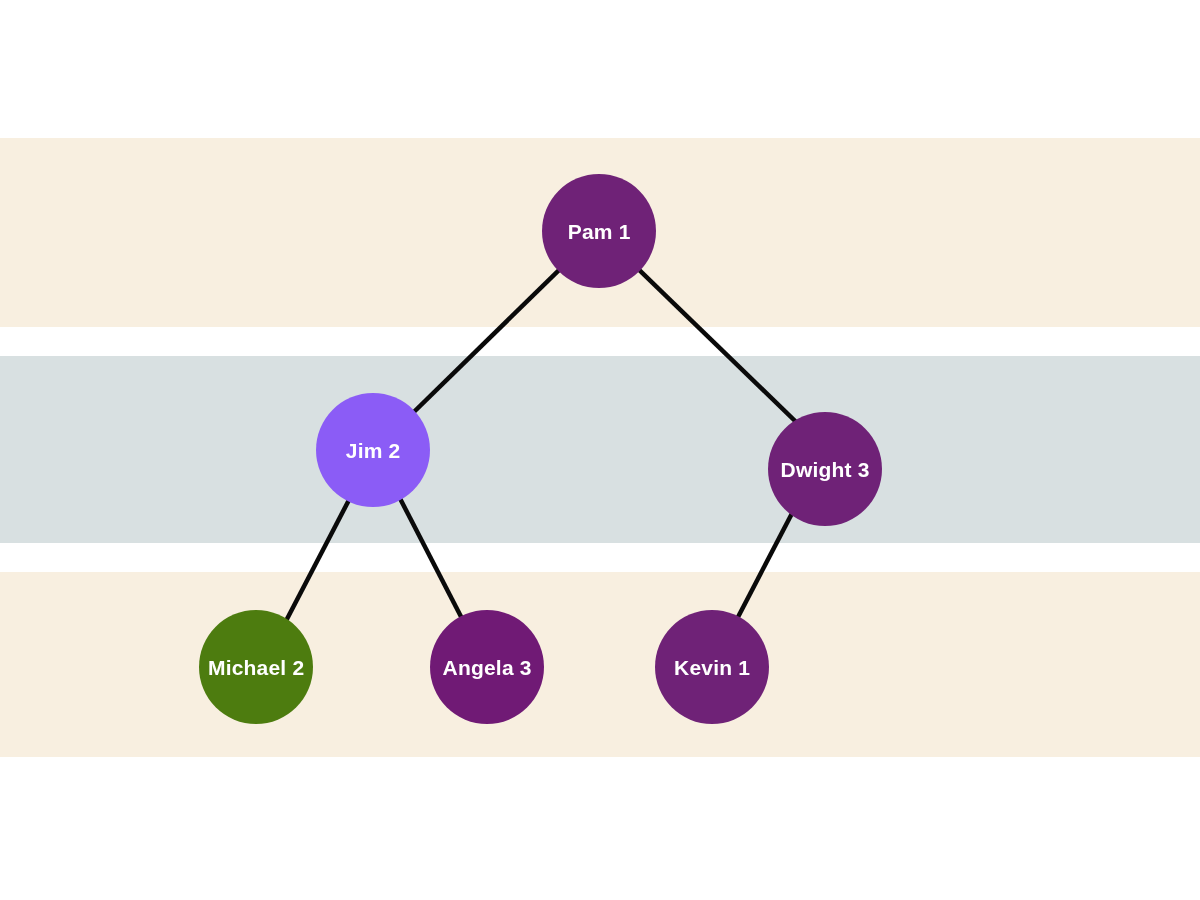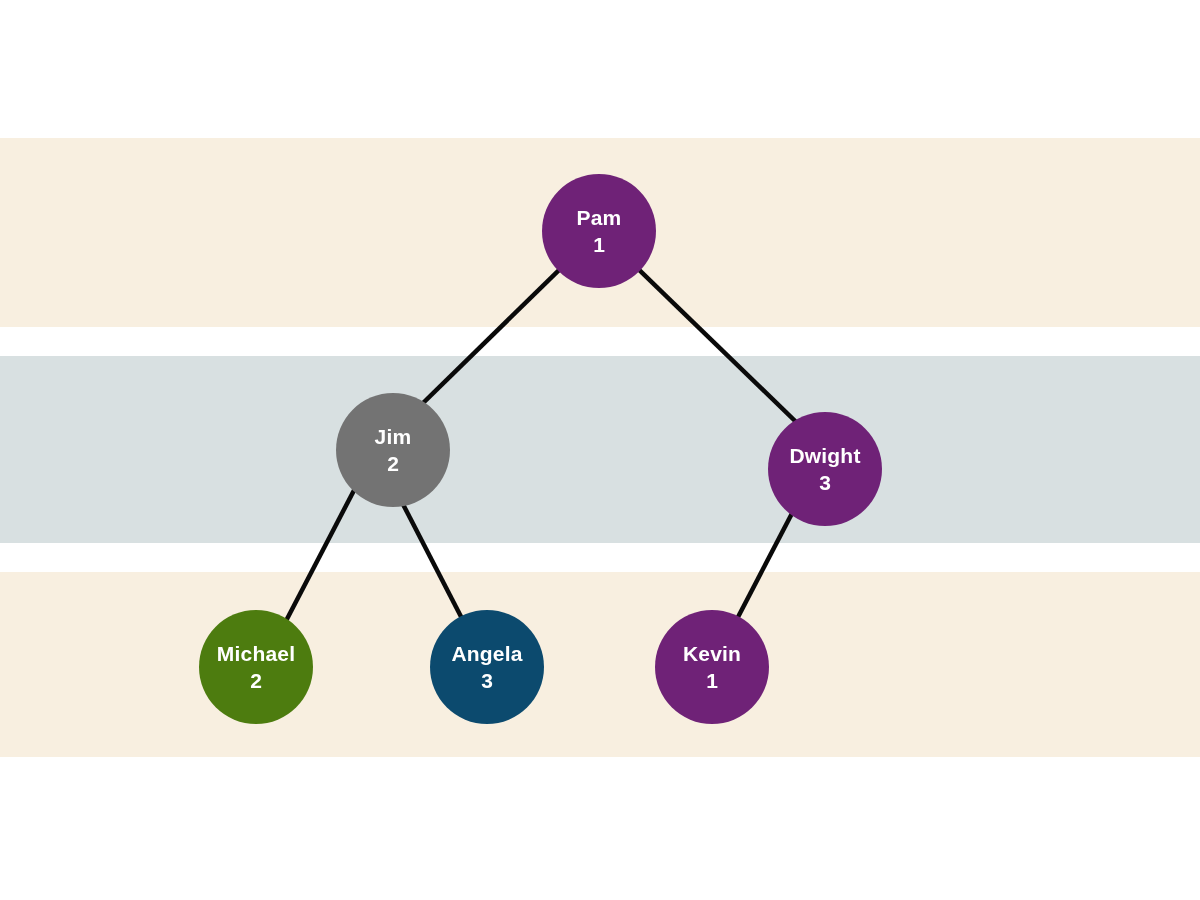--- a/index.html
+++ b/index.html
@@ -25,21 +25,21 @@
     position: absolute;
     left: 0;
     top: 0;
     z-index: 1;
   }
   .node {
     position: absolute;
     z-index: 2;
     border-radius: 50%;
     display: flex;
-    flex-direction: column;
+    flex-direction: row;
     align-items: center;
     justify-content: center;
     gap: 6px;
     color: #ffffff;
     text-align: center;
   }
   .node .node-label {
     font-size: 21px;
     font-weight: bold;
     line-height: 1;
@@ -62,33 +62,33 @@
       <line x1="599" y1="231" x2="375" y2="450" stroke="#0a0a0a" stroke-width="4.5"></line>
       <line x1="599" y1="231" x2="825" y2="450" stroke="#0a0a0a" stroke-width="4.5"></line>
       <line x1="375" y1="450" x2="262" y2="667" stroke="#0a0a0a" stroke-width="4.5"></line>
       <line x1="375" y1="450" x2="487" y2="667" stroke="#0a0a0a" stroke-width="4.5"></line>
       <line x1="825" y1="450" x2="712" y2="667" stroke="#0a0a0a" stroke-width="4.5"></line>
     </svg>
 <div class="node" style="left: 542px; top: 174px; width: 114px; height: 114px; background: rgb(111, 34, 119); color: rgb(255, 255, 255);">
       <span class="node-label">Pam</span>
       <span class="node-value">1</span>
     </div>
-    <div class="node" style="left: 336px; top: 393px; width: 114px; height: 114px; background: #737373; color: rgb(255, 255, 255); justify-content: center;">
+    <div class="node" style="left: 316px; top: 393px; width: 114px; height: 114px; background: #8b5cf6; color: rgb(255, 255, 255); justify-content: center;">
       <span class="node-label">Jim</span>
       <span class="node-value">2</span>
     </div>
     <div class="node" style="left: 768px; top: 412px; width: 114px; height: 114px; background: rgb(111, 34, 119); color: rgb(255, 255, 255);">
       <span class="node-label">Dwight</span>
       <span class="node-value">3</span>
     </div>
     <div class="node" style="left: 199px; top: 610px; width: 114px; height: 114px; background: #4d7c0f; color: rgb(255, 255, 255);">
       <span class="node-label">Michael</span>
       <span class="node-value">2</span>
     </div>
-    <div class="node" style="left: 430px; top: 610px; width: 114px; height: 114px; background: #0c4a6e; color: rgb(255, 255, 255);">
+    <div class="node" style="left: 430px; top: 610px; width: 114px; height: 114px; background: #701a75; color: rgb(255, 255, 255);">
       <span class="node-label">Angela</span>
       <span class="node-value">3</span>
     </div>
     <div class="node" style="left: 655px; top: 610px; width: 114px; height: 114px; background: rgb(111, 34, 119); color: #ffffff;">
       <span class="node-label">Kevin</span>
       <span class="node-value">1</span>
     </div>
   </div>
 
 </body></html>

